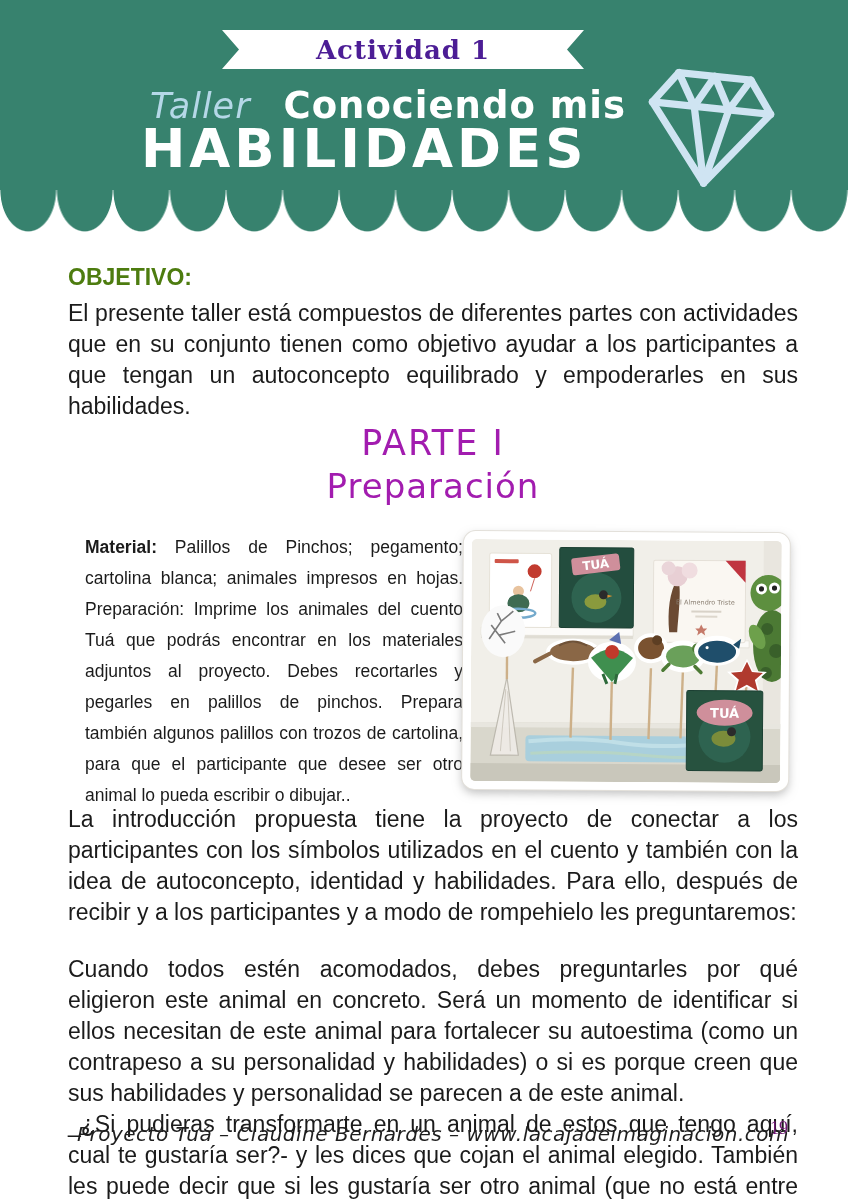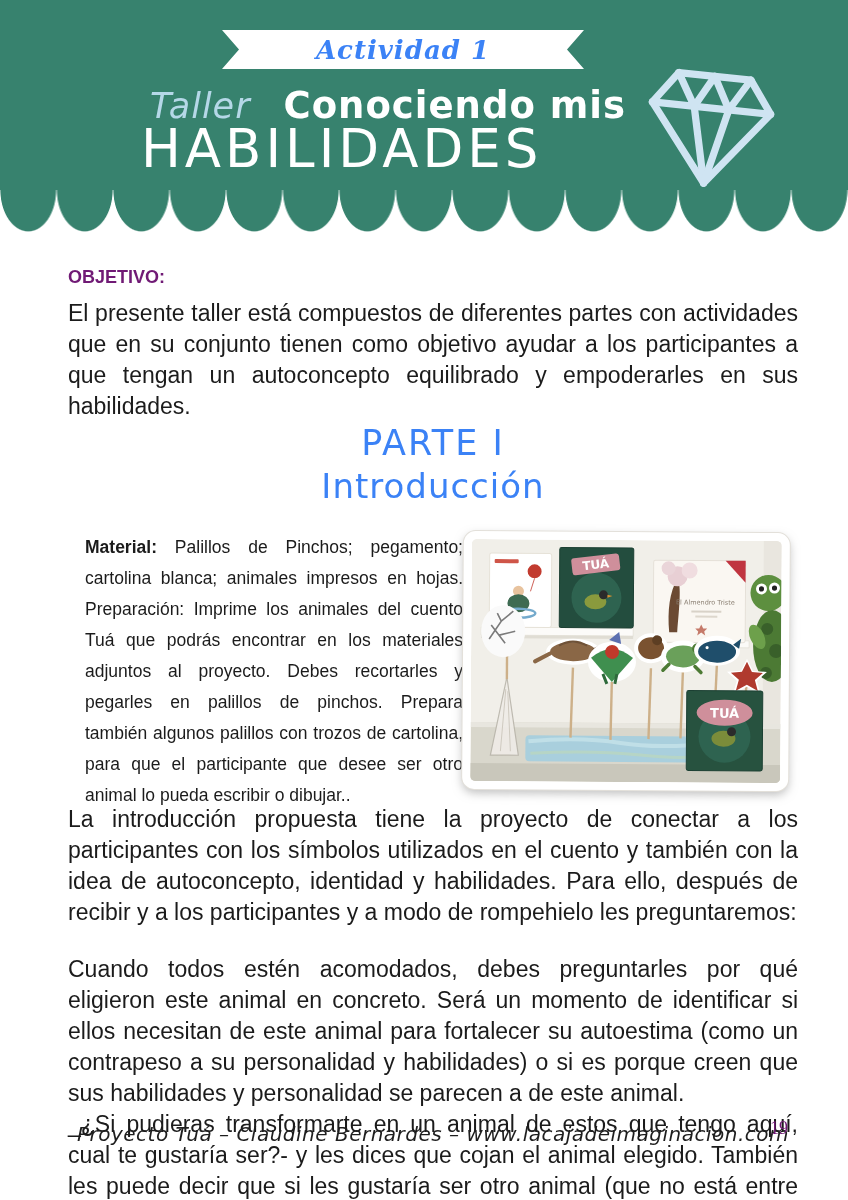--- a/index.html
+++ b/index.html
@@ -22,51 +22,51 @@
     background-image:radial-gradient(28.3px 42px at 50% 0,var(--green) 97%,rgba(0,0,0,0) 100%);
     background-size:56.53px 42px;background-repeat:repeat-x;
   }
   .ribbon{
     position:absolute;left:222px;top:30px;width:362px;height:39px;
     background:#ffffff;
     clip-path:polygon(0 0,100% 0,calc(100% - 17px) 50%,100% 100%,0 100%,17px 50%);
     display:flex;align-items:center;justify-content:center;
   }
   .ribbon-label{
-    font-family:"DejaVu Serif",serif;font-style:italic;font-weight:600;
-    font-size:26px;color:#3b82f6;letter-spacing:1px;
+    font-family:"DejaVu Serif",serif;font-weight:600;
+    font-size:26px;color:#4c1d95;letter-spacing:1px;
   }
   .title-row{position:absolute;left:150px;top:84px;display:flex;align-items:center;gap:26px;}
   .taller{
     font-family:"DejaVu Sans",sans-serif;font-style:italic;
     font-size:35px;color:var(--taller_blue);letter-spacing:1px;
   }
   .conociendo{
     font-family:"DejaVu Sans",sans-serif;font-weight:800;
     font-size:37px;color:#ffffff;letter-spacing:1px;margin-left:7px;
   }
   .habilidades{
     position:absolute;left:141px;top:118px;
-    font-family:"DejaVu Sans",sans-serif;font-weight:400;
+    font-family:"DejaVu Sans",sans-serif;font-weight:700;
     font-size:53px;color:#ffffff;letter-spacing:4px;
   }
   .diamond{position:absolute;left:630px;top:50px;width:160px;height:145px;transform:rotate(6deg);}
   .diamond path,.diamond line{stroke:var(--diamond_blue);stroke-width:5;fill:none;stroke-linejoin:round;stroke-linecap:round;}
 
   
   .main{position:absolute;top:232px;left:0;width:848px;padding:30px 50px 0 68px;}
   .objetivo-heading{
     font-family:"Liberation Sans",sans-serif;font-weight:bold;
-    font-size:18px;line-height:30px;color:#701a75;
+    font-size:23px;line-height:30px;color:#4d7c0f;
   }
   p.body-text{
     font-size:23px;line-height:31px;text-align:justify;color:#1b1b1b;
   }
   .p-objetivo{margin-top:6px;line-height:33px;}
-  .parte{ text-align:center;margin-top:0; font-family:"DejaVu Sans",sans-serif; color:#3b82f6;}
+  .parte{ text-align:center;margin-top:0; font-family:"DejaVu Sans",sans-serif; color:#a21caf;}
   .parte-title{font-size:35px;line-height:42px;font-weight:500;letter-spacing:2px;}
   .parte-subtitle{font-size:34px;line-height:44px;font-weight:500;letter-spacing:1px;}
 
   .material-row{display:flex;margin-top:24px;margin-left:17px;height:260px;}
   .material-text{width:378px;font-size:17.5px;line-height:31px;text-align:justify;}
   .material-text strong{font-weight:bold;}
   .photo-frame{
     width:326px;height:258px;flex:none;background:#ffffff;
     border:8px solid #ffffff;border-radius:12px;
     box-shadow:0 0 0 1px #e3e0da,0 4px 10px rgba(130,130,130,.5);
@@ -111,21 +111,21 @@
     </svg>
   </div>
   <div class="scallops"></div>
 
   <div class="main">
     <h2 class="objetivo-heading">OBJETIVO:</h2>
     <p class="body-text p-objetivo">El presente taller está compuestos de diferentes partes con actividades que en su conjunto tienen como objetivo ayudar a los participantes a que tengan un autoconcepto equilibrado y empoderarles en sus habilidades.</p>
 
     <div class="parte">
       <div class="parte-title">PARTE I</div>
-      <div class="parte-subtitle">Introducción</div>
+      <div class="parte-subtitle">Preparación</div>
     </div>
 
     <div class="material-row">
       <p class="material-text"><strong>Material:</strong> <span>Palillos de Pinchos; pegamento; cartolina blanca; animales impresos en hojas. Preparación: Imprime los animales del cuento Tuá que podrás encontrar en los materiales adjuntos al proyecto. Debes recortarles y pegarles en palillos de pinchos. Prepara también algunos palillos con trozos de cartolina, para que el participante que desee ser otro animal lo pueda escribir o dibujar..</span></p>
 
       <figure class="photo-frame">
         <svg viewBox="0 0 310 242" aria-hidden="true">
 
           <rect x="0" y="0" width="310" height="242" fill="#f1efe9"></rect>
           <rect x="292" y="0" width="18" height="242" fill="#e9e6df"></rect>

